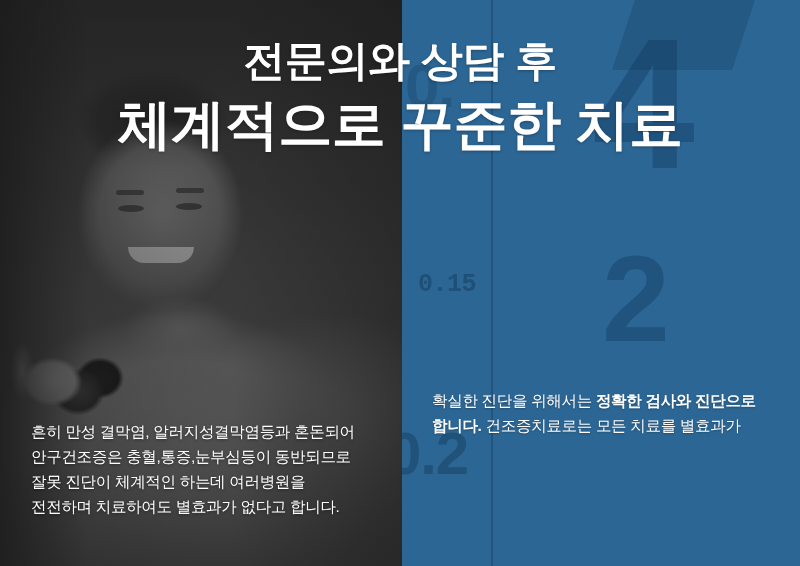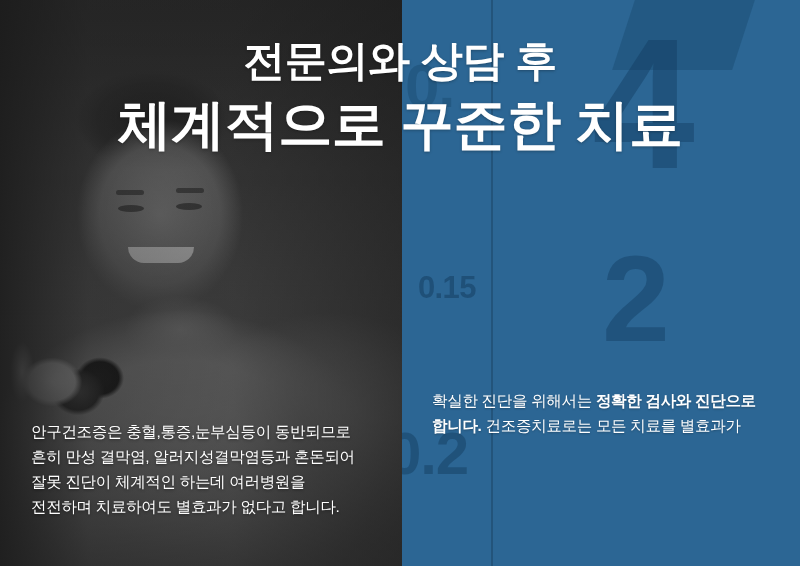--- a/index.html
+++ b/index.html
@@ -14,21 +14,21 @@
 
   .blue-vline { position:absolute; top:0; bottom:0; width:2px;
     background:rgba(20,55,85,.38); }
 
   .deco { position:absolute; color:rgba(17,58,92,.42);
     font-weight:700; line-height:1; letter-spacing:-.02em;
     font-family:"Liberation Sans","DejaVu Sans",sans-serif;
     user-select:none; pointer-events:none; }
   .deco-4   { left:592px; top:12px;  font-size:185px; }
   .deco-2   { left:602px; top:238px; font-size:122px; }
-  .deco-015 { left:418px; top:272px; font-size:31px; color:rgba(17,58,92,.50); }
+  .deco-015 { left:418px; top:272px; font-size:25px; color:rgba(17,58,92,.50);font-family:Liberation Mono, monospace; }
   .deco-0a  { left:405px; top:55px;  font-size:62px; color:rgba(17,58,92,.30); }
   .deco-02  { left:388px; top:424px; font-size:60px; color:rgba(17,58,92,.45); }
 
   .blue-corner { position:absolute; right:50px; top:-40px;
     width:120px; height:110px; background:rgba(17,58,92,.30);
     transform:skewX(-18deg); }
 
   
   .left-panel { position:absolute; left:0; top:0; width:402px; height:566px;
     background:#3a3a3a; overflow:hidden; }
@@ -119,22 +119,22 @@
     </div>
     <div class="photo-overlay"></div>
   </div>
 
   <div class="title">
     <span class="title-line title-line-1">전문의와 상담 후</span>
     <span class="title-line title-line-2">체계적으로 꾸준한 치료</span>
   </div>
 
   <div class="copy copy-left">
+    <p>흔히 만성 결막염, 알러지성결막염등과 혼돈되어</p>
     <p>안구건조증은 충혈,통증,눈부심등이 동반되므로</p>
-    <p>흔히 만성 결막염, 알러지성결막염등과 혼돈되어</p>
     <p>잘못 진단이 체계적인 하는데 여러병원을</p>
     <p>전전하며 치료하여도 별효과가 없다고 합니다.</p>
   </div>
 
   <div class="copy copy-right">
     <p><span>확실한 진단을 위해서는 </span><b>정확한 검사와 진단으로</b></p>
     <p><b>합니다.</b><span> 건조증치료로는 모든 치료를 별효과가</span></p>
   </div>
 
 </div>

